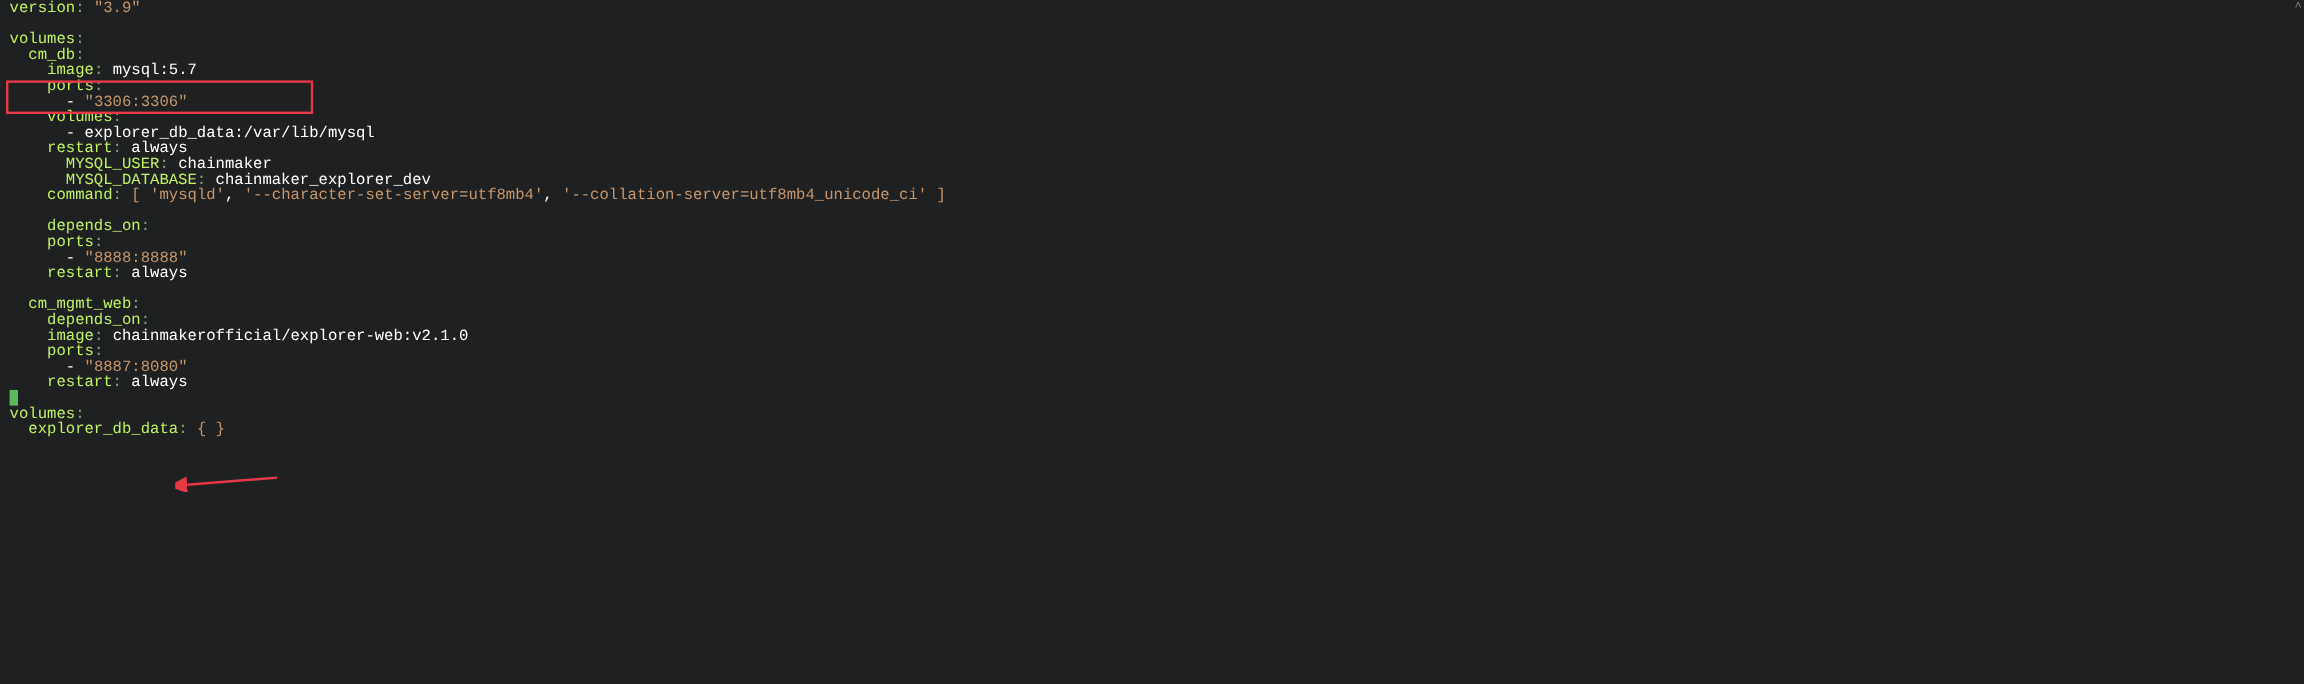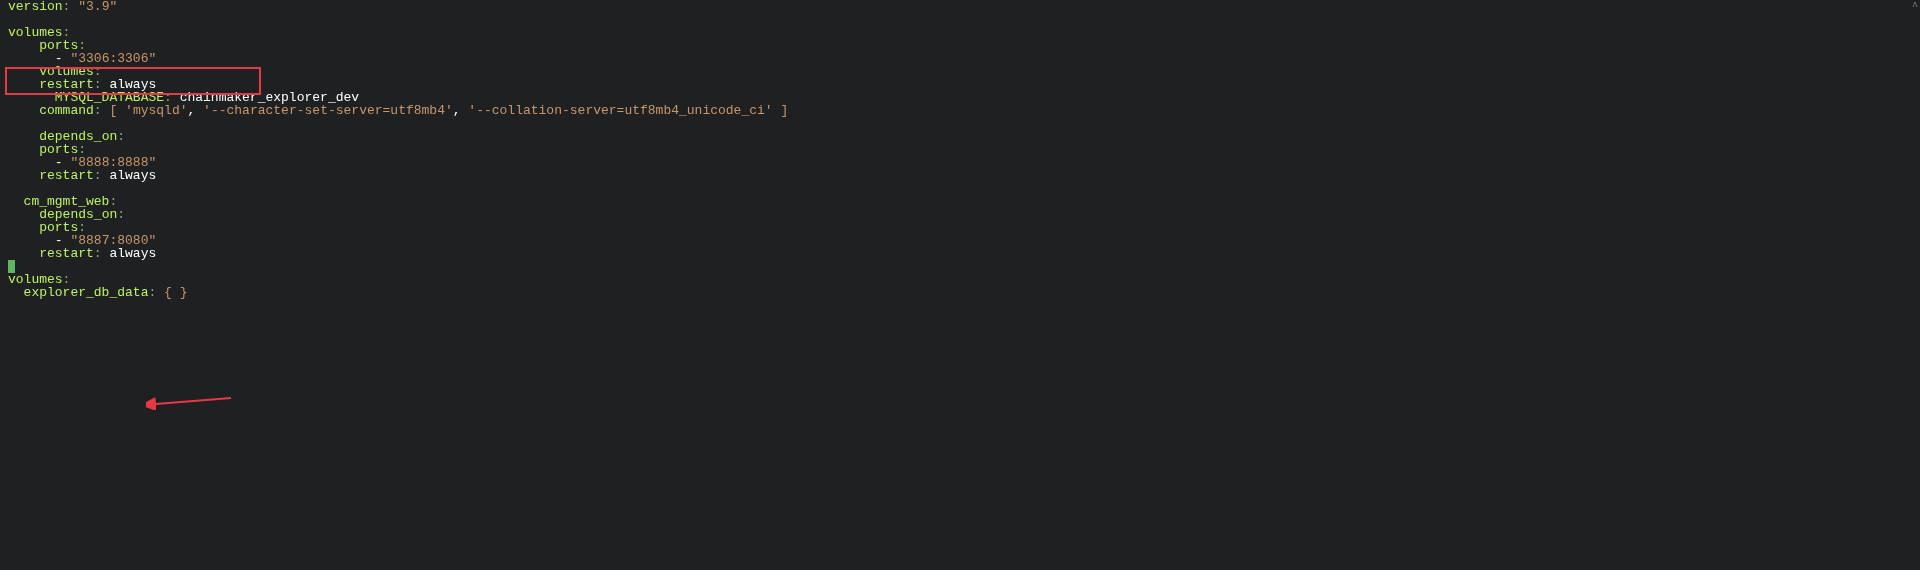--- a/index.html
+++ b/index.html
@@ -68,34 +68,39 @@
       font-size: 10px;
     }
   </style>
 </head>
 <body>
 
 <div class="editor">
 <div class="line"><span class="key">version</span><span class="punct">:</span><span class="plain"> </span><span class="string">"3.9"</span></div>
 <div class="line">&nbsp;</div>
 <div class="line"><span class="key">volumes</span><span class="punct">:</span></div>
+<div class="line"><span class="plain">  </span><span class="key">cm_db</span><span class="punct">:</span></div>
+<div class="line"><span class="plain">    </span><span class="key">image</span><span class="punct">:</span><span class="plain"> </span><span class="plain">mysql:5.7</span></div>
 <div class="line"><span class="plain">    </span><span class="key">ports</span><span class="punct">:</span></div>
 <div class="line"><span class="plain">      </span><span class="dash">-</span><span class="plain"> </span><span class="string">"3306:3306"</span></div>
 <div class="line"><span class="plain">    </span><span class="key">volumes</span><span class="punct">:</span></div>
+<div class="line"><span class="plain">      </span><span class="dash">-</span><span class="plain"> </span><span class="plain">explorer_db_data:/var/lib/mysql</span></div>
 <div class="line"><span class="plain">    </span><span class="key">restart</span><span class="punct">:</span><span class="plain"> </span><span class="plain">always</span></div>
+<div class="line"><span class="plain">      </span><span class="key">MYSQL_USER</span><span class="punct">:</span><span class="plain"> </span><span class="plain">chainmaker</span></div>
 <div class="line"><span class="plain">      </span><span class="key">MYSQL_DATABASE</span><span class="punct">:</span><span class="plain"> </span><span class="plain">chainmaker_explorer_dev</span></div>
 <div class="line"><span class="plain">    </span><span class="key">command</span><span class="punct">:</span><span class="plain"> </span><span class="bracket">[</span><span class="plain"> </span><span class="string">'mysqld'</span><span class="plain">, </span><span class="string">'--character-set-server=utf8mb4'</span><span class="plain">, </span><span class="string">'--collation-server=utf8mb4_unicode_ci'</span><span class="plain"> </span><span class="bracket">]</span></div>
 <div class="line">&nbsp;</div>
 <div class="line"><span class="plain">    </span><span class="key">depends_on</span><span class="punct">:</span></div>
 <div class="line"><span class="plain">    </span><span class="key">ports</span><span class="punct">:</span></div>
 <div class="line"><span class="plain">      </span><span class="dash">-</span><span class="plain"> </span><span class="string">"8888:8888"</span></div>
 <div class="line"><span class="plain">    </span><span class="key">restart</span><span class="punct">:</span><span class="plain"> </span><span class="plain">always</span></div>
 <div class="line">&nbsp;</div>
 <div class="line"><span class="plain">  </span><span class="key">cm_mgmt_web</span><span class="punct">:</span></div>
 <div class="line"><span class="plain">    </span><span class="key">depends_on</span><span class="punct">:</span></div>
+<div class="line"><span class="plain">    </span><span class="key">image</span><span class="punct">:</span><span class="plain"> </span><span class="plain">chainmakerofficial/explorer-web:v2.1.0</span></div>
 <div class="line"><span class="plain">    </span><span class="key">ports</span><span class="punct">:</span></div>
 <div class="line"><span class="plain">      </span><span class="dash">-</span><span class="plain"> </span><span class="string">"8887:8080"</span></div>
 <div class="line"><span class="plain">    </span><span class="key">restart</span><span class="punct">:</span><span class="plain"> </span><span class="plain">always</span></div>
 <div class="line"><span class="cursor-block"></span></div>
 <div class="line"><span class="key">volumes</span><span class="punct">:</span></div>
 <div class="line"><span class="plain">  </span><span class="key">explorer_db_data</span><span class="punct">:</span><span class="plain"> </span><span class="brace">{ }</span></div>
 </div>
 
 <div class="highlight-box" id="hlbox" style="top: 67px; left: 5px; width: 256px; height: 28px;"></div>
 

